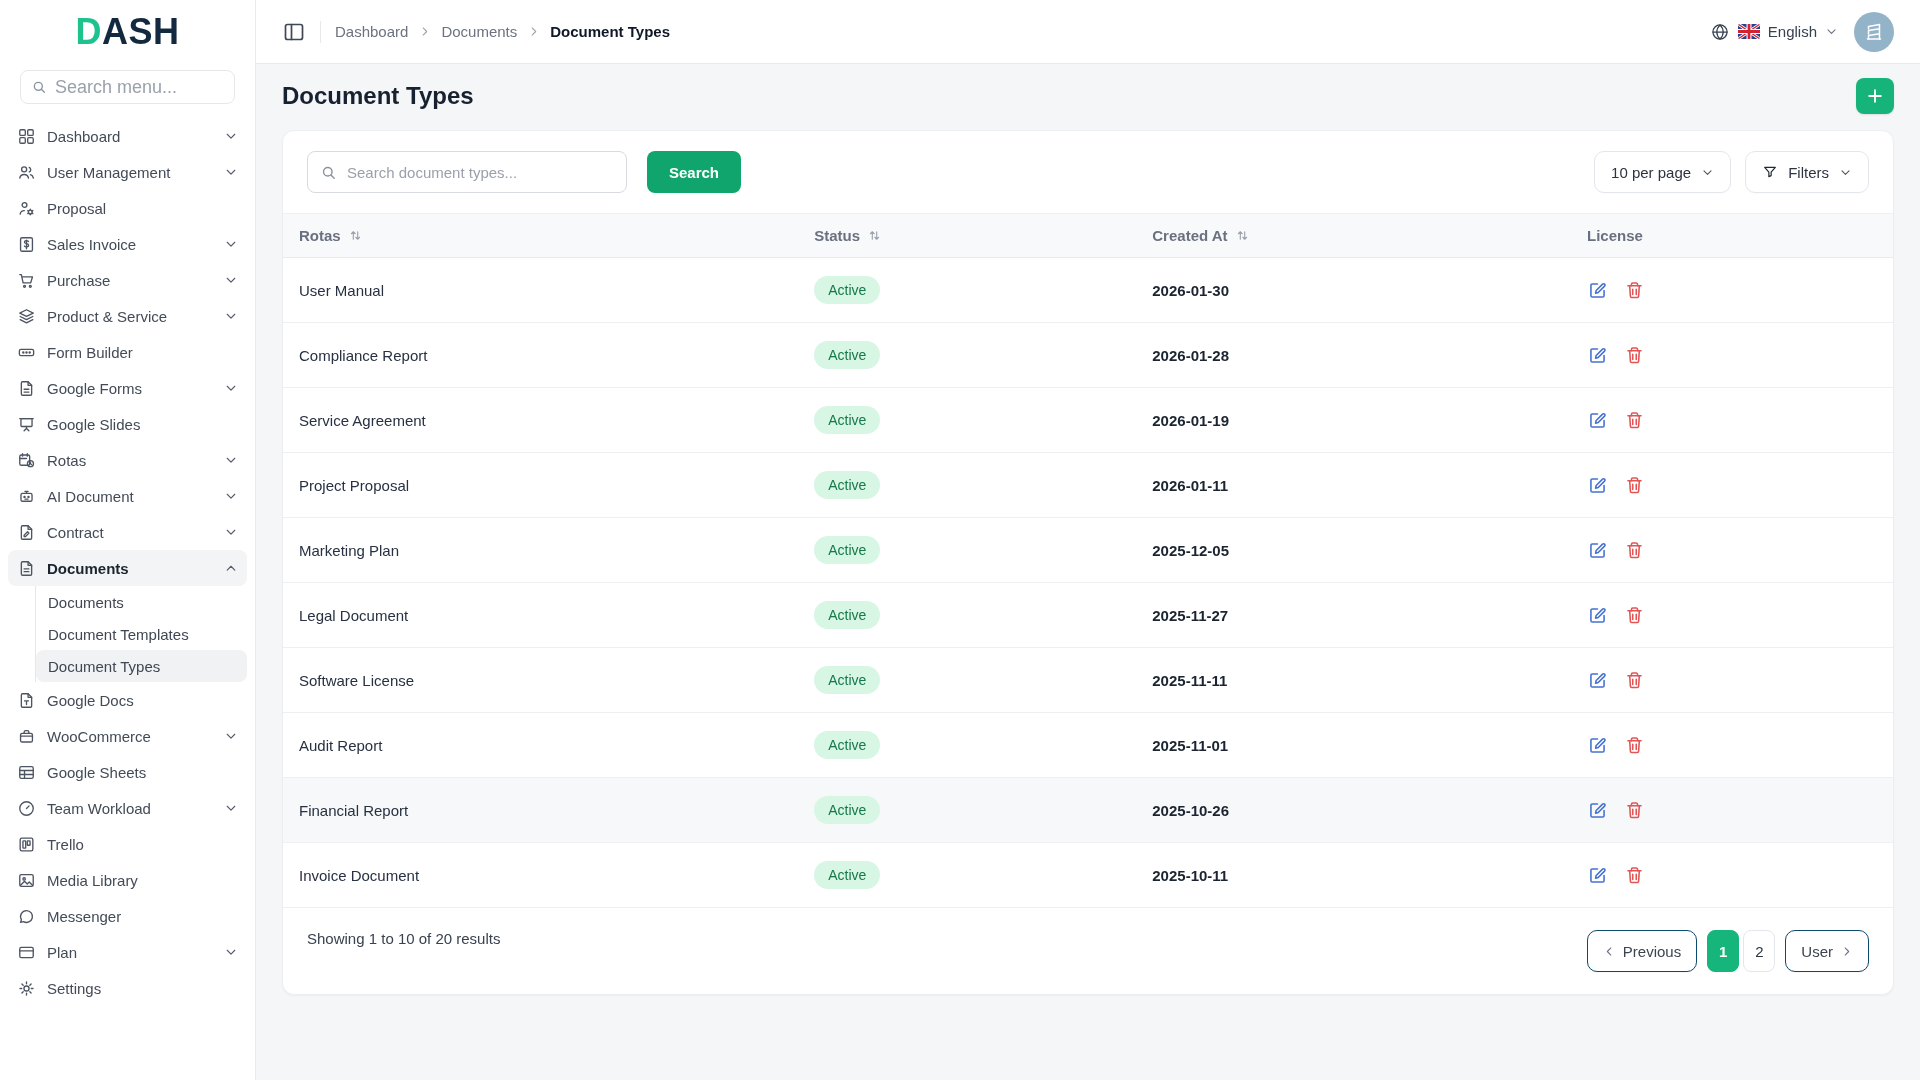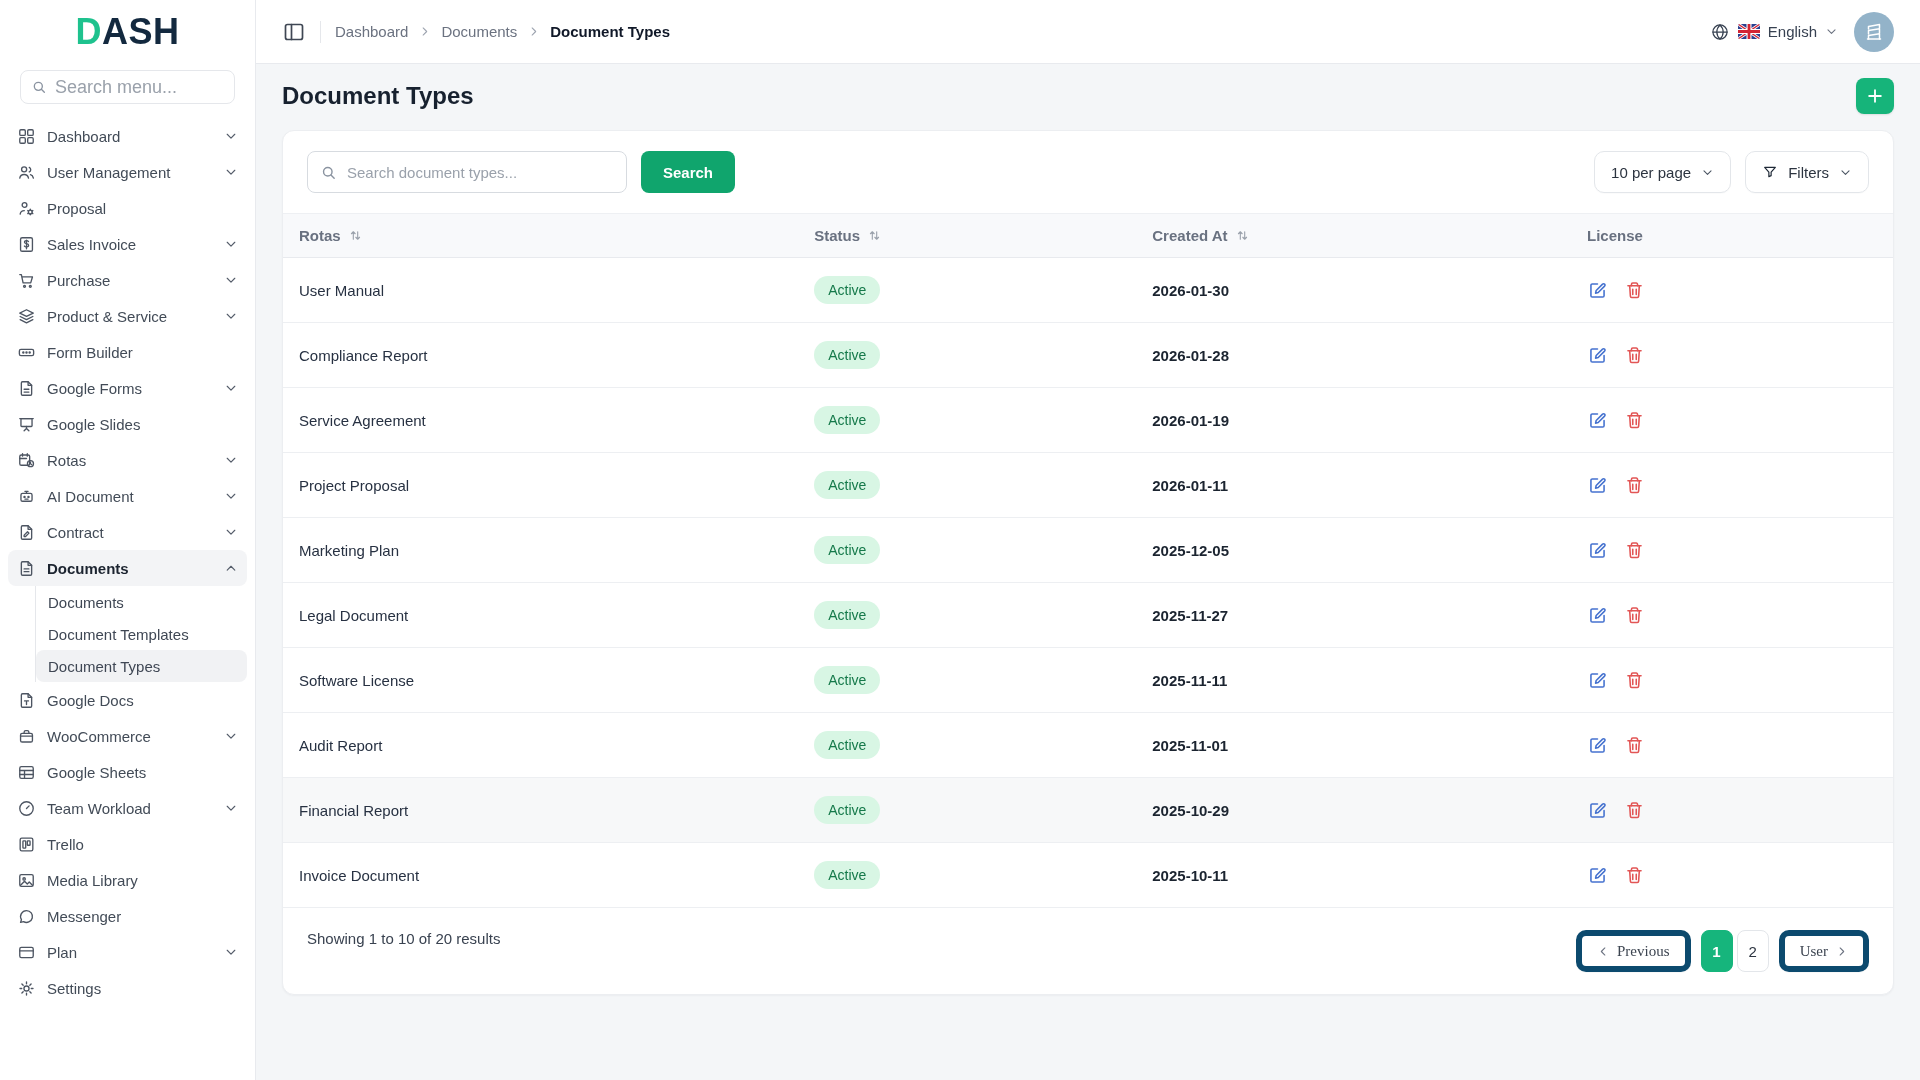--- a/index.html
+++ b/index.html
@@ -55,21 +55,21 @@
   .avatar svg { width:24px; height:24px; }
 
   
   .content { padding:6px 26px 0; }
   .page-head { display:flex; align-items:center; justify-content:space-between; height:40px; margin-top:6px; }
   .page-title { font-size:24px; font-weight:800; color:#17212f; }
   .add-btn { width:38px; height:36px; border-radius:8px; background:#16b47a; color:#fff; border:0; display:flex; align-items:center; justify-content:center; cursor:pointer; box-shadow:0 1px 2px rgba(0,0,0,.1); }
   .add-btn svg { width:20px; height:20px; }
 
   .card { margin-top:14px; background:#fff; border:1px solid #eceef1; border-radius:12px; box-shadow:0 1px 2px rgba(16,24,40,.04); overflow:hidden; }
-  .toolbar { display:flex; align-items:flex-start; padding:20px 24px; gap:14px; }
+  .toolbar { display:flex; align-items:flex-start; padding:20px 24px; gap:20px; }
   .tb-search { width:320px; height:42px; border:1px solid #d7dbe0; border-radius:8px; display:flex; align-items:center; gap:10px; padding:0 12px; color:#8a93a0; }
   .tb-search svg { width:17px; height:17px; }
   .tb-search input { border:0; outline:0; font:inherit; font-size:15px; color:#374151; width:100%; }
   .tb-search input::placeholder { color:#9aa1ab; }
   .search-btn { height:42px; padding:0 22px; background:#10a56d; color:#fff; border:0; border-radius:8px; font-size:15px; font-weight:700; cursor:pointer; font-family:inherit; }
   .toolbar-right { margin-left:auto; display:flex; gap:14px; }
   .select-btn, .filter-btn { height:42px; border:1px solid #e3e6ea; background:#fff; border-radius:10px; display:flex; align-items:center; gap:10px; padding:0 16px; font-size:15px; color:#2c3440; cursor:pointer; font-family:inherit; box-shadow:0 1px 1px rgba(0,0,0,.02); }
   .btn-chev { width:13px; height:13px; color:#4b5563; }
   .btn-chev svg { width:100%; height:100%; }
   .funnel { width:16px; height:16px; color:#1f2937; }
@@ -90,21 +90,21 @@
   .cell-date { color:#1b2430; font-weight:700; }
   .badge { display:inline-block; background:#d8f6e4; color:#15794a; border-radius:999px; padding:6px 14px; font-size:14px; }
   .action-btn { width:21px; height:21px; border:0; background:none; padding:0; cursor:pointer; display:inline-flex; vertical-align:middle; }
   .action-btn svg { width:100%; height:100%; }
   .action-btn.edit { color:#4572cf; margin-right:16px; }
   .action-btn.del  { color:#e25555; }
 
   .table-footer { display:flex; align-items:flex-start; justify-content:space-between; padding:22px 24px 22px; }
   .summary { font-size:15px; color:#394250; }
   .pager { display:flex; align-items:center; gap:10px; }
-  .nav-btn { height:42px; padding:0 15px; border:6px solid #0c4a6e; border-radius:10px; background:#fff; color:#3c4450; font-size:15px; display:flex; align-items:center; gap:7px; cursor:pointer; font-family:Liberation Serif, serif; box-shadow:0 1px 1px rgba(0,0,0,.03); }
+  .nav-btn { height:42px; padding:0 15px; border:1px solid #0c4a6e; border-radius:10px; background:#fff; color:#3c4450; font-size:15px; display:flex; align-items:center; gap:7px; cursor:pointer; font-family:Liberation Sans, sans-serif; box-shadow:0 1px 1px rgba(0,0,0,.03); }
   .nav-btn .nchev { width:13px; height:13px; color:#6b7280; }
   .nav-btn .nchev svg { width:100%; height:100%; }
   .num-btn { height:42px; width:32px; border-radius:8px; border:1px solid #e3e6ea; background:#fff; font-size:15px; color:#2c3440; cursor:pointer; font-family:inherit; }
   .num-btn.active { background:#16b57c; border-color:#16b57c; color:#fff; font-weight:700; }
 </style>
 </head>
 <body>
 
 <aside class="sidebar">
   <div class="logo">
@@ -746,21 +746,21 @@
                       <path d="M8.5 6.5V5A1.5 1.5 0 0110 3.5h4A1.5 1.5 0 0115.5 5v1.5"></path>
                       <path d="M6.5 6.5l.8 12.1a1.5 1.5 0 001.5 1.4h6.4a1.5 1.5 0 001.5-1.4l.8-12.1"></path>
                       <path d="M10 10.5v6M14 10.5v6"></path>
                     </svg>
                   </span>
                 </button></td>
             </tr>
             <tr class="highlight">
               <td class="cell-name">Financial Report</td>
               <td><span class="badge">Active</span></td>
-              <td class="cell-date">2025-10-29</td>
+              <td class="cell-date">2025-10-26</td>
               <td><button class="action-btn edit">
                   <span>
                     <svg viewBox="0 0 24 24" fill="none" stroke="currentColor" stroke-width="1.8" stroke-linecap="round" stroke-linejoin="round">
                       <path d="M12 4.5H6A1.5 1.5 0 004.5 6v12A1.5 1.5 0 006 19.5h12a1.5 1.5 0 001.5-1.5v-6"></path>
                       <path d="M17.8 4.7a1.6 1.6 0 012.3 2.3l-7.3 7.3-3 .7.7-3z"></path>
                     </svg>
                   </span>
                 </button><button class="action-btn del">
                   <span>
                     <svg viewBox="0 0 24 24" fill="none" stroke="currentColor" stroke-width="1.8" stroke-linecap="round" stroke-linejoin="round">

